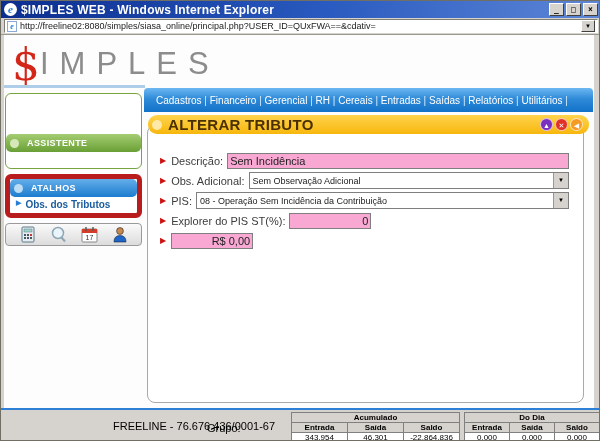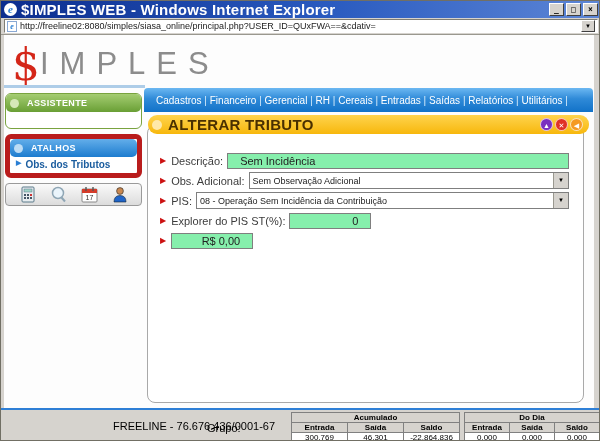--- a/index.html
+++ b/index.html
@@ -5,21 +5,21 @@
   * { margin:0; padding:0; box-sizing:border-box; }
   body { font-family:"Liberation Sans", sans-serif; background:#555; }
   .window { position:relative; width:600px; height:441px; background:#d6d3ce; overflow:hidden; border:1px solid #716f64; }
 
   
   .titlebar { position:absolute; left:0; top:0; width:600px; height:17px;
     background:linear-gradient(90deg,#0b2d8e 0%,#2a5bc0 55%,#5d86d6 100%);
     display:flex; align-items:center; padding:0 3px; }
   .ie-logo { width:13px; height:13px; border-radius:50%; background:#fff; color:#2a7fd4;
     font:italic bold 11px/12px "Liberation Serif",serif; text-align:center; margin-right:4px; }
-  .title-text { color:#fff; font-size:15px; font-weight:bold; letter-spacing:.2px; flex:1;
+  .title-text { color:#fff; font-size:12px; font-weight:bold; letter-spacing:.2px; flex:1;
     white-space:nowrap; overflow:hidden; }
   .winbtns { display:flex; gap:2px; }
   .winbtn { width:15px; height:13px; background:#d6d3ce; border:1px solid;
     border-color:#fff #404040 #404040 #fff; font:bold 8px/11px "DejaVu Sans Mono",monospace;
     text-align:center; color:#000; }
 
   
   .urlbar { position:absolute; left:0; top:17px; width:600px; height:17px; background:#d6d3ce;
     border-bottom:1px solid #9a988f; display:flex; align-items:center; padding:0 3px; }
   .urlfield { flex:1; height:14px; background:#fff; border:1px solid;
@@ -59,36 +59,36 @@
   .cbtn.orange { background:#f59a23; margin-right:6px; }
 
   
   .contentbox { position:absolute; left:143px; top:90px; width:437px; height:278px;
     background:#fff; border:1px solid #a9a9a9; border-radius:8px; z-index:1;
     padding:26px 10px 0 10px; }
   .frow { display:flex; align-items:center; height:17px; margin-bottom:3px; }
   .bullet { color:#cc1111; font-size:8px; margin:0 5px 0 2px; }
   .flabel { font-size:11px; color:#3c3c3c; margin-right:4px; white-space:nowrap; }
   .tinput { height:16px; border:1px solid #7f7f7f; font:11px "Liberation Sans",sans-serif;
-    padding:0 12px; color:#222; background:#86efac; }
+    padding:0 2px; color:#222; background:#f9a8d4; }
   .grow { flex:1; margin-right:4px; }
   .num { width:82px; text-align:right; }
   .fakesel { height:17px; border:1px solid #7f7f7f; background:#fff; display:flex;
     align-items:center; margin-right:4px; }
   .fakesel .seltext { flex:1; font-size:9px; color:#222; padding:0 3px; white-space:nowrap; overflow:hidden; }
   .selarrow { width:15px; height:15px; background:#d6d3ce; border-left:1px solid #9a988f;
     font-size:6px; line-height:15px; text-align:center; color:#000; }
 
   
   .sidebar { position:absolute; left:1px; top:58px; width:137px; }
   .spanel { border-radius:6px; margin-bottom:5px; background:#fff; }
   .spanel.green { border:1px solid #79a33f; }
   .spanel.blue { border:5px solid #b91c1c; }
   .shead { height:18px; border-radius:5px; display:flex; align-items:center; }
-  .shead.green { background:linear-gradient(#a5cd72,#699f35); }
+  .shead.green { background:linear-gradient(#a5cd72,#699f35);margin-top:40px; }
   .shead.blue { background:linear-gradient(#63aeea,#1d7ccf); }
   .shead .notch { width:9px; height:9px; border-radius:50%; margin:0 8px 0 4px; }
   .shead.green .notch { background:#d6e8b8; }
   .shead.blue .notch { background:#bcdcf5; }
   .shead .stitle { color:#fff; font-size:9px; font-weight:bold; letter-spacing:.4px; }
   .sbody-a { height:16px; }
   .sbody-b { padding:2px 0 3px 4px; }
   .shortcut { font-size:10px; color:#1a5c9e; display:flex; align-items:flex-start;font-weight:bold; }
   .shortcut .sb { color:#2a7fd4; font-size:7px; margin:0 4px 0 2px; }
   .icontray { height:23px; background:linear-gradient(#fafafa,#dcdcdc); border:1px solid #9a9a9a;
@@ -263,21 +263,21 @@
       <tbody>
           <tr>
             <td class="ttl" colspan="3">Acumulado</td>
           </tr>
       <tr>
         <td class="hdr">Entrada</td>
         <td class="hdr">Saída</td>
         <td class="hdr">Saldo</td>
       </tr>
       <tr>
-        <td class="val">300,769</td>
+        <td class="val">343,954</td>
         <td class="val">46,301</td>
         <td class="val">-22.864,836</td>
       </tr>
     </tbody>
       </table>
 
     <table class="mtable t-dia">
       <tbody>
           <tr>
             <td class="ttl" colspan="3">Do Dia</td>

